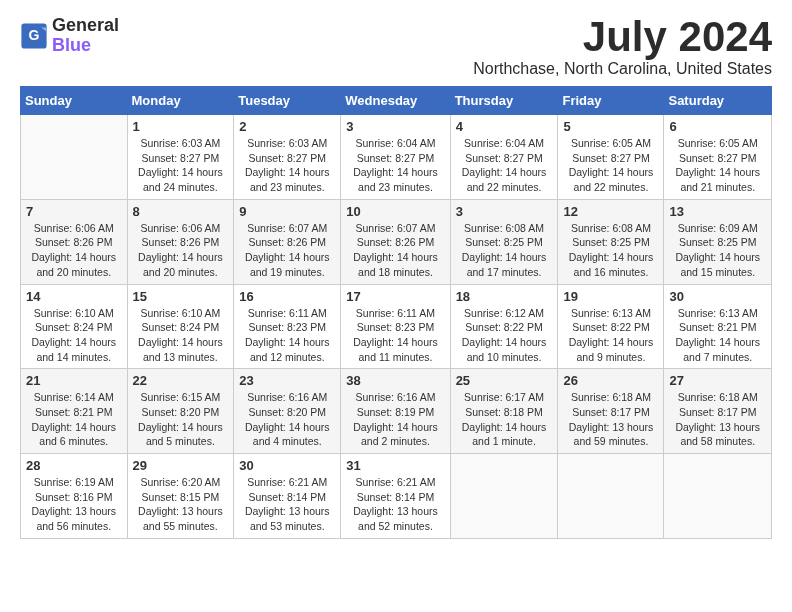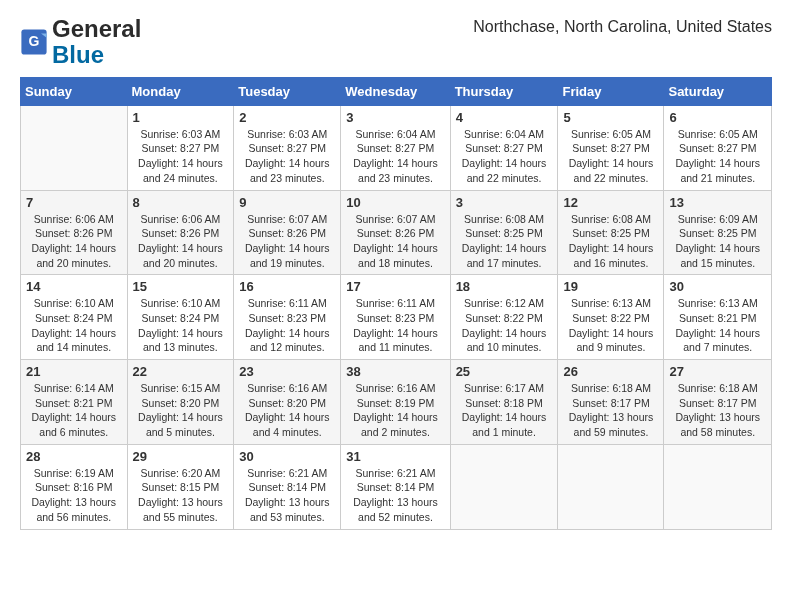--- a/index.html
+++ b/index.html
@@ -15,27 +15,27 @@
       justify-content: space-between;
       align-items: flex-start;
       margin-bottom: 8px;
     }
     .logo {
       display: flex;
       align-items: center;
       gap: 4px;
     }
     .logo-text {
-      font-size: 24px;
+      font-size: 18px;
       font-weight: bold;
       color: #2c2c2c;
       line-height: 1.1;
     }
     .logo-text span {
-      color: #0369a1;
+      color: #8b5cf6;
     }
     .logo-icon {
       width: 28px;
       height: 28px;
     }
     .title-area {
       text-align: right;
     }
     .cal-title {
       font-size: 42px;
@@ -104,20 +104,21 @@
       <polygon points="30,8 38,14 38,8" fill="#7fb3e8"></polygon>
     </svg>
     <div>
       <div class="logo-text">
         <div>General</div>
         <div><span>Blue</span></div>
       </div>
     </div>
   </div>
   <div class="title-area">
+    <div class="cal-title">July 2024</div>
     <div class="cal-subtitle">Northchase, North Carolina, United States</div>
   </div>
 </div>
 
 <table>
   <thead>
     <tr>
     <th>Sunday</th>
         <th>Monday</th>
         <th>Tuesday</th>

